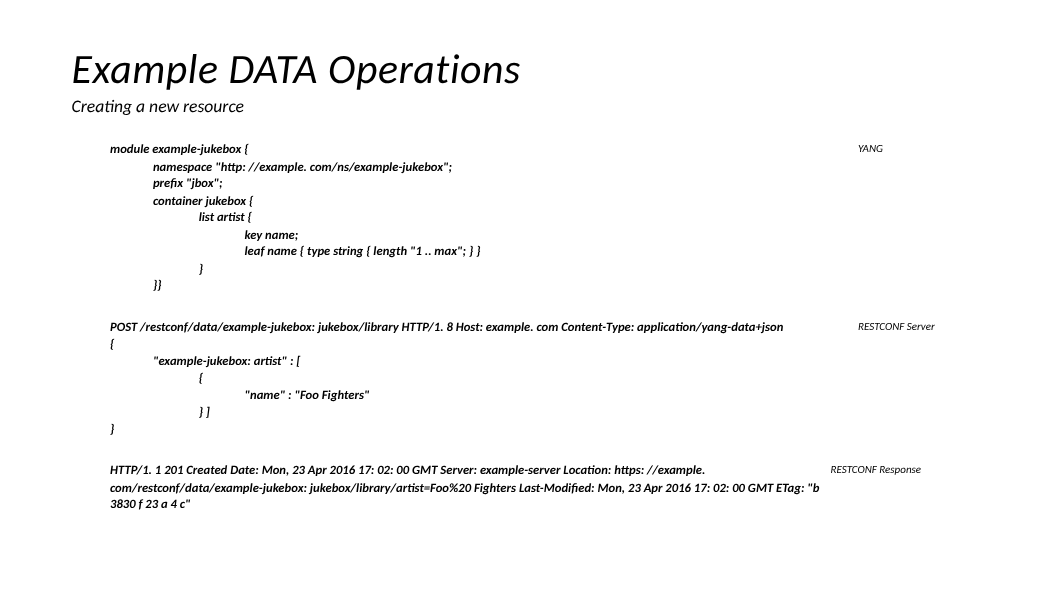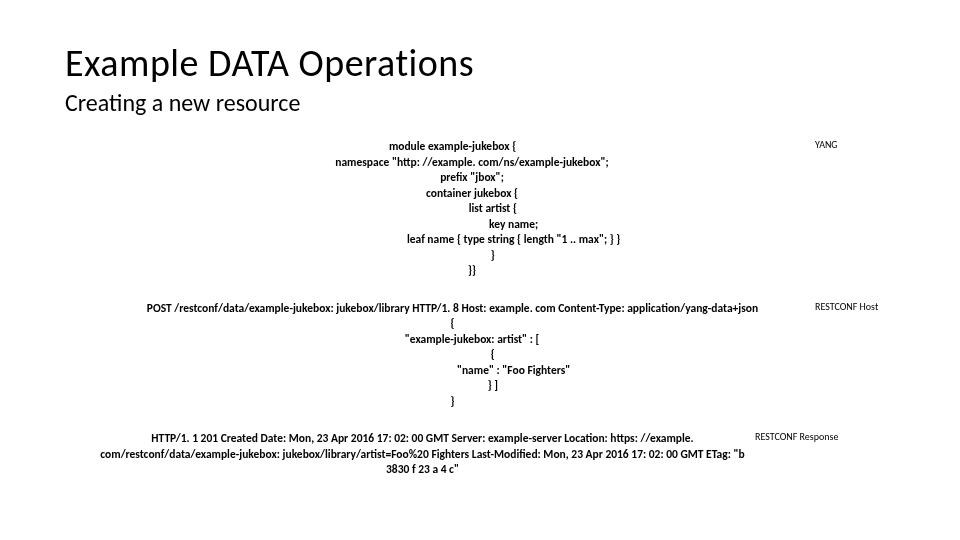--- a/index.html
+++ b/index.html
@@ -5,46 +5,46 @@
   * { margin: 0; padding: 0; box-sizing: border-box; }
   body {
     width: 960px;
     height: 540px;
     background: #fff;
     font-family: "Segoe UI", Calibri, Arial, sans-serif;
     color: #000;
     overflow: hidden;
   }
   .slide {
-    padding: 40px 60px 30px 65px;
+    padding: 40px 95px 30px 65px;
+    font-style: italic;
   }
   .title {
     font-size: 38px;
     font-weight: 300;
     letter-spacing: 0.5px;
     margin-bottom: 2px;
   }
   .subtitle {
-    font-size: 24px;
+    font-size: 16px;
     font-weight: 300;
   }
   .section {
     display: flex;
     align-items: flex-start;
     margin-top: 22px;
   }
   .section-body {
     flex: 1;
     font-family: Calibri, Arial, sans-serif;
     font-size: 11.5px;
     font-weight: 600;
     line-height: 1.35;
     white-space: pre;
     padding-left: 35px;
-    text-align: center;
   }
   .section-label {
     width: 95px;
     text-align: left;
     font-family: Calibri, Arial, sans-serif;
     font-size: 10px;
     font-weight: 400;
     line-height: 1.25;
     padding-left: 10px;
   }
@@ -73,20 +73,20 @@
   </div>
 
   <div class="section">
     <div class="section-body">POST /restconf/data/example-jukebox: jukebox/library HTTP/1. 8 Host: example. com Content-Type: application/yang-data+json
 {
                "example-jukebox: artist" : [
                                {
                                                "name" : "Foo Fighters"
                                } ]
 }</div>
-    <div class="section-label">RESTCONF Host</div>
+    <div class="section-label">RESTCONF Server</div>
   </div>
 
   <div class="section">
     <div class="section-body wrap" style="max-width:680px;">HTTP/1. 1 201 Created Date: Mon, 23 Apr 2016 17: 02: 00 GMT Server: example-server Location: https: //example. com/restconf/data/example-jukebox: jukebox/library/artist=Foo%20 Fighters Last-Modified: Mon, 23 Apr 2016 17: 02: 00 GMT ETag: "b 3830 f 23 a 4 c"</div>
     <div class="section-label">RESTCONF Response</div>
   </div>
 </div>
 
 </body></html>

